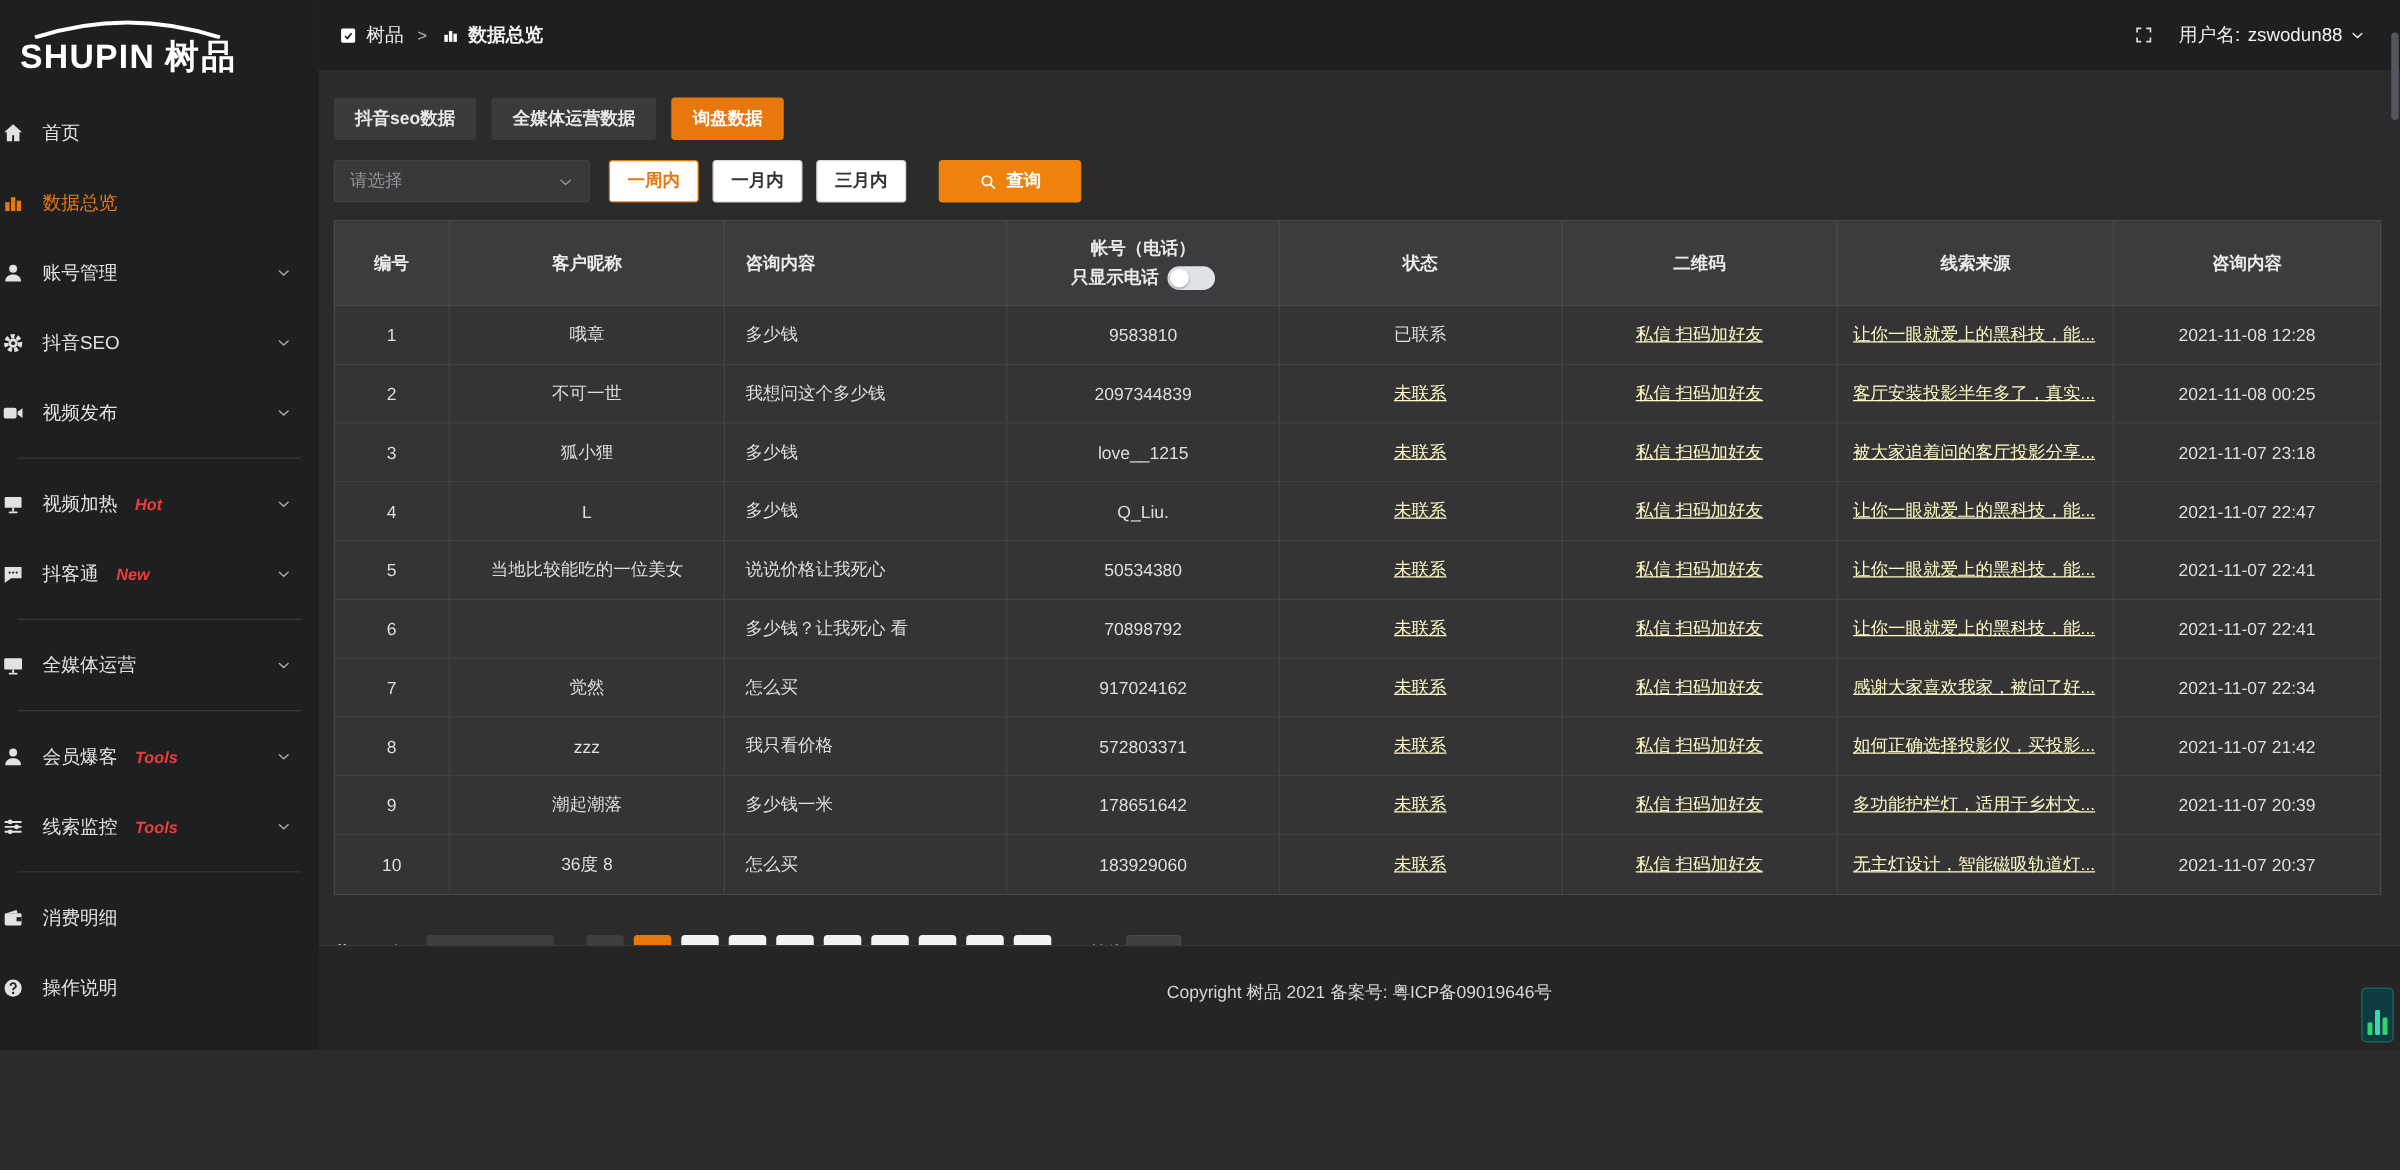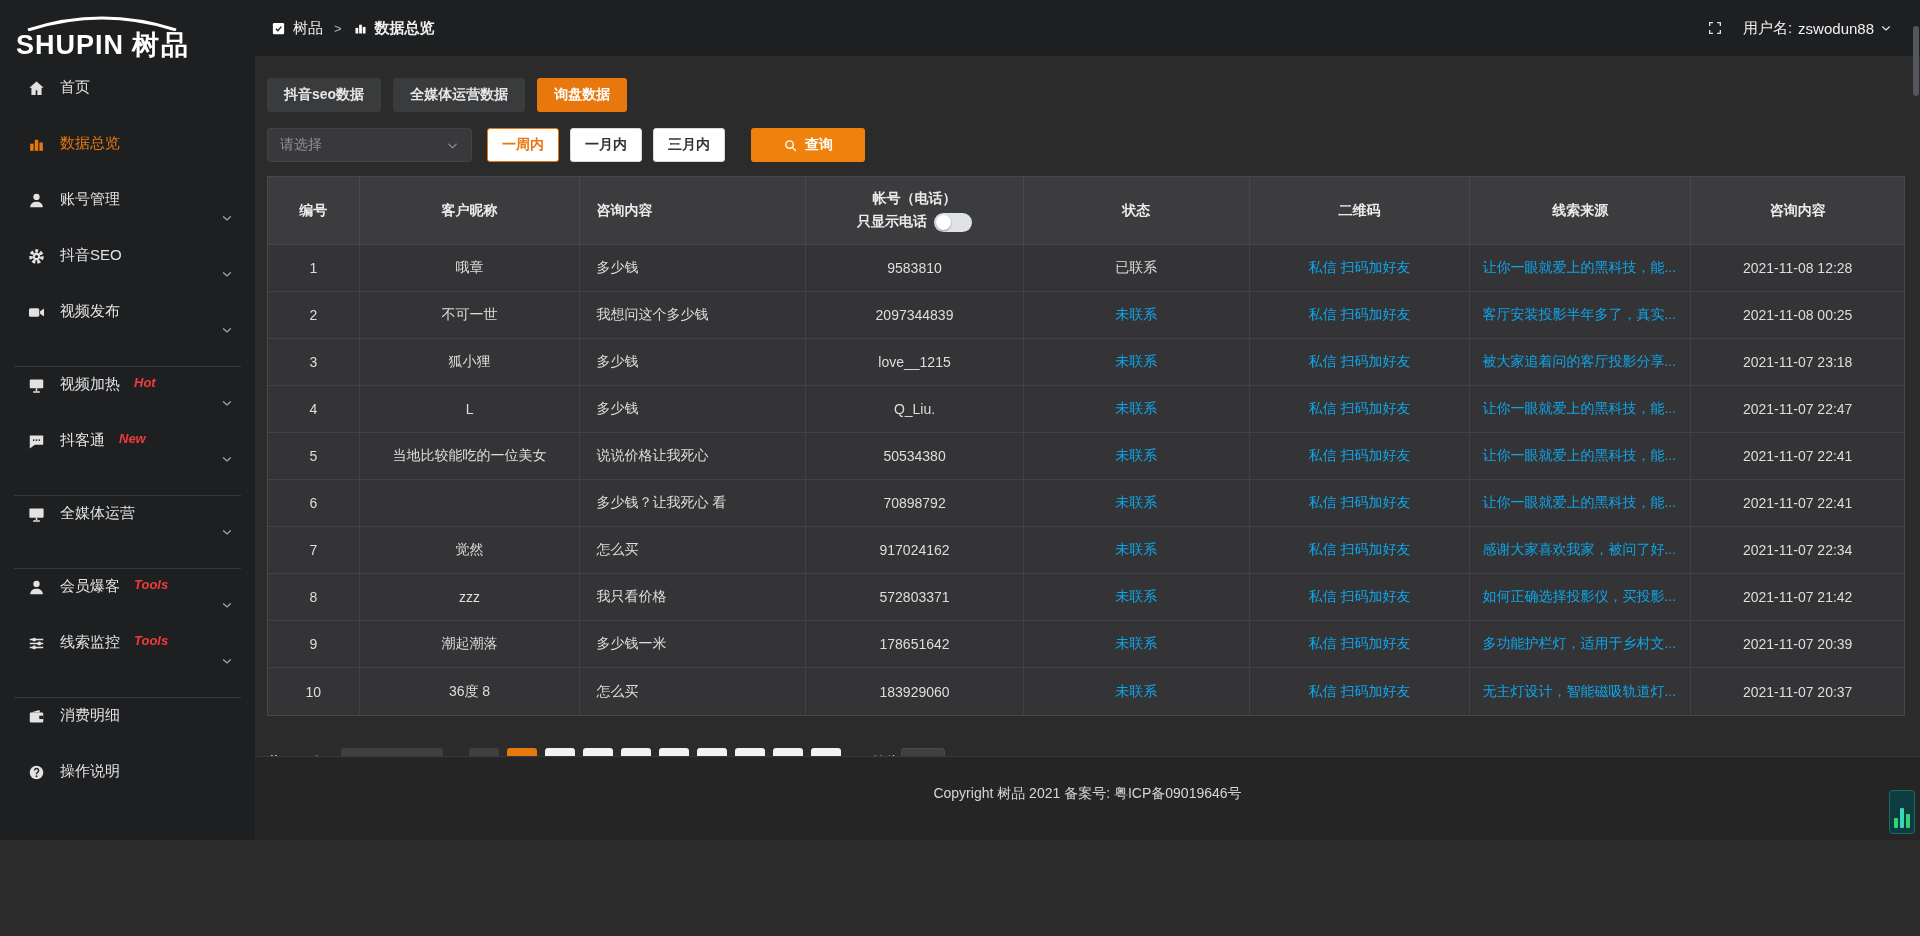--- a/index.html
+++ b/index.html
@@ -8,21 +8,21 @@
   .app{display:flex;width:1920px;height:840px;}
 
   
   .sidebar{width:255px;min-width:255px;background:#1e1f21;height:100%;display:flex;flex-direction:column;}
   .logo{height:78px;display:flex;align-items:center;padding-left:16px;}
   .logo-inner{display:flex;flex-direction:column;}
   .logo-arc{margin-left:2px;margin-bottom:-4px;}
   .logo-text{font-size:27px;font-weight:bold;color:#fff;letter-spacing:1px;white-space:nowrap;}
   .logo-cn{margin-left:8px;letter-spacing:2px;}
   .nav{flex:1;}
-  .nav-item{height:56px;display:flex;padding-left:26px;color:#e2e2e2;font-size:15px;cursor:pointer;}
+  .nav-item{height:56px;display:flex;align-items:center;color:#e2e2e2;font-size:15px;cursor:pointer;}
   .nav-item.active{color:#e8770e;}
   .nav-icon{width:20px;height:20px;display:flex;align-items:center;justify-content:center;}
   .nav-label{margin-left:14px;}
   .nav-tag{margin-left:14px;font-size:13px;font-weight:bold;font-style:italic;}
   .nav-tag.red{color:#f03b3b;}
   .nav-tag.yellow{color:#eebe2c;}
   .nav-chevron{margin-left:auto;margin-right:22px;color:#a8a8a8;display:flex;align-items:center;}
   .nav-divider{height:1px;background:#383838;margin:8px 14px;}
 
   
@@ -56,21 +56,21 @@
   .hcell:last-child,.tcell:last-child{border-right:none;}
   .hcell.left{align-items:flex-start;padding-left:16px;}
   .h-line2{display:flex;align-items:center;font-weight:bold;font-size:14px;color:#ebebeb;}
   .toggle{width:38px;height:19px;border-radius:10px;background:#dfe2e6;position:relative;margin-left:7px;cursor:pointer;display:inline-block;}
   .toggle::after{content:'';position:absolute;left:2px;top:2px;width:15px;height:15px;border-radius:50%;background:#fff;box-shadow:0 1px 2px rgba(0,0,0,.35);}
   .trow{display:flex;height:47px;background:#343436;border-bottom:1px solid #434345;}
   .trow:last-child{border-bottom:none;}
   .tcell{display:flex;align-items:center;justify-content:center;border-right:1px solid #424244;font-size:14px;color:#dedede;overflow:hidden;white-space:nowrap;}
   .tcell.left{justify-content:flex-start;padding-left:16px;}
   .tcell.src{justify-content:flex-start;padding-left:12px;}
-  .orange{color:#0ea5e9;}
+  .orange{color:#fef9c3;text-decoration:underline;}
   .link{cursor:pointer;}
   .c1{flex:0 0 5.6%;}.c2{flex:0 0 13.5%;}.c3{flex:0 0 13.8%;}.c4{flex:0 0 13.3%;}
   .c5{flex:0 0 13.8%;}.c6{flex:0 0 13.5%;}.c7{flex:0 0 13.5%;}.c8{flex:1;}
 
   
   .pagination{display:flex;align-items:center;margin-top:32px;font-size:14px;color:#eaeaea;}
   .total-label{font-weight:bold;}
   .page-size{width:102px;height:30px;background:#3e3f41;border-radius:3px;display:flex;align-items:center;justify-content:space-between;padding:0 10px;margin-left:16px;font-size:13px;color:#e6e6e6;cursor:pointer;font-weight:bold;}
   .page-btns{display:flex;gap:8px;margin-left:26px;align-items:center;}
   .pbtn{min-width:30px;height:30px;padding:0 4px;border-radius:3px;background:#f2f2f2;color:#3a3a3a;display:flex;align-items:center;justify-content:center;font-weight:bold;font-size:13px;cursor:pointer;}

